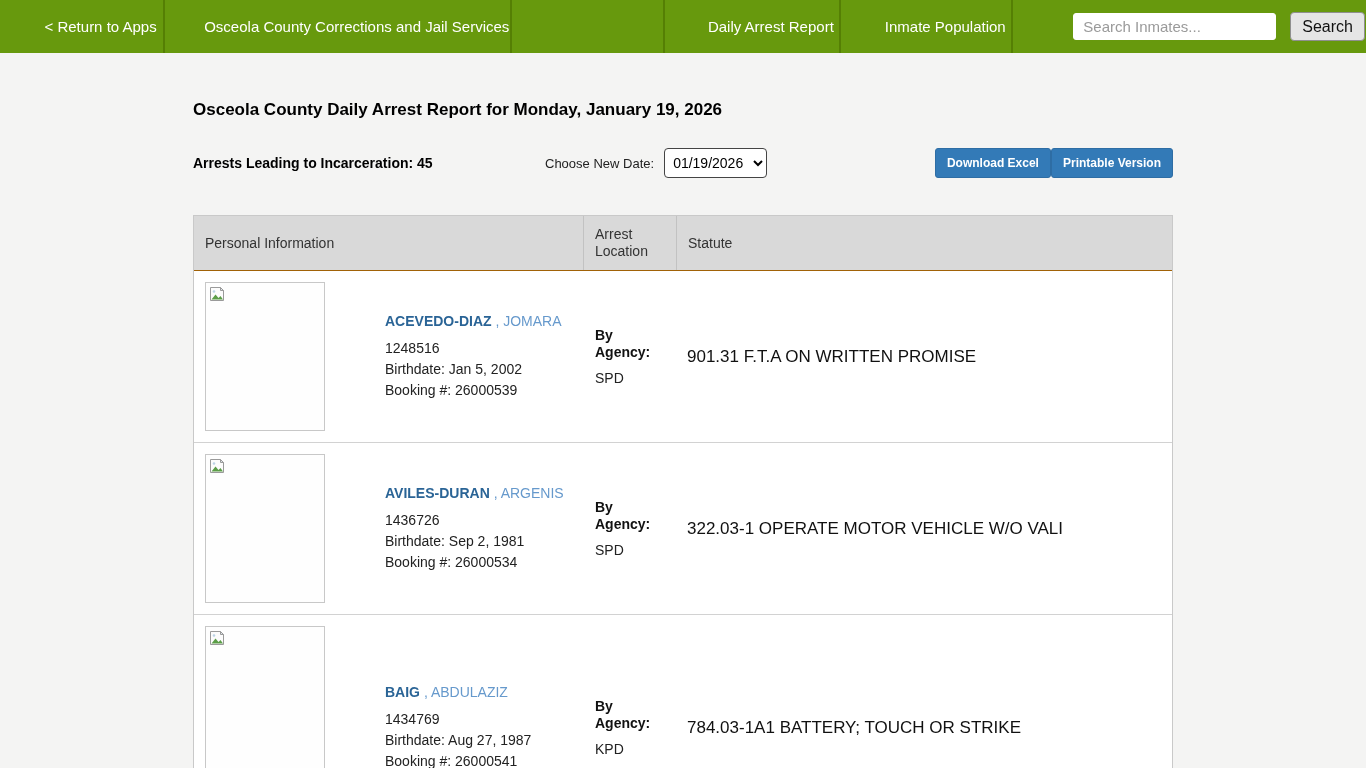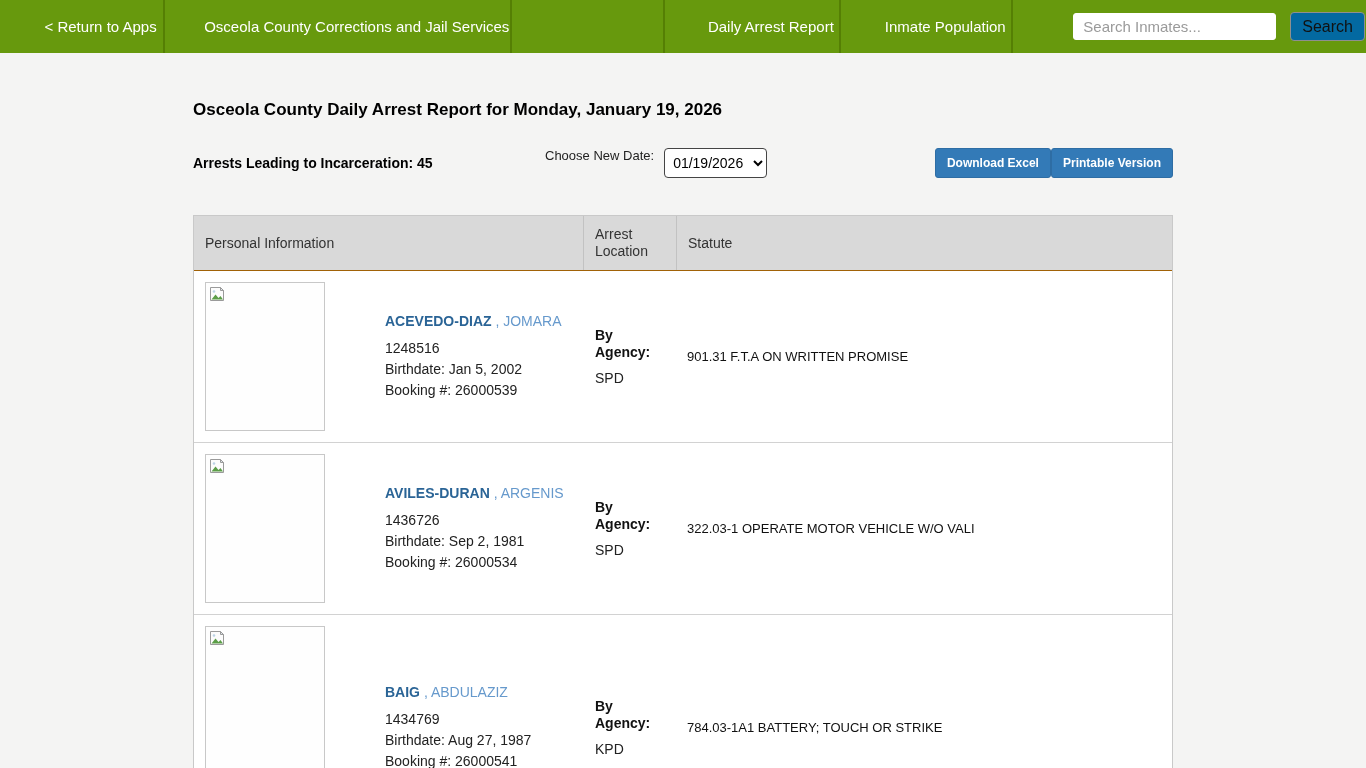--- a/index.html
+++ b/index.html
@@ -55,21 +55,21 @@
     color:#333;
     outline:none;
   }
   .nav-search input::placeholder { color:#9a9a9a; }
   .search-btn {
     margin-left:14px;
     height:29px;
     padding:0 11px;
     font-size:16px;
     font-family:"Liberation Sans", sans-serif;
-    background:#0369a1;
+    background:#e5e5e5;
     border:1px solid #8f8f8f;
     border-radius:4px;
     color:#111;
     cursor:pointer;
   }
 
   
   .content {
     width:980px;
     margin:0 auto;
@@ -86,20 +86,21 @@
     align-items:center;
   }
   .arrest-count {
     font-size:14px;
     font-weight:bold;
     color:#000;
     width:352px;
   }
   .date-zone {
     display:flex;
+    align-items:center;
   }
   .date-label {
     font-size:13px;
     color:#222;
     margin-right:10px;
   }
   .date-select {
     width:103px;
     height:30px;
     font-size:14px;
@@ -200,21 +201,21 @@
   .agency {
     margin-top:9px;
     font-size:14px;
     color:#222;
   }
   .cell-statute {
     flex:1;
     display:flex;
     align-items:center;
     padding:10px;
-    font-size:13px;
+    font-size:17px;
     color:#111;
   }
 </style>
 </head>
 <body>
 
 <div class="navbar">
   <a class="nav-section nav-return">&lt; Return to Apps</a>
   <a class="nav-section nav-title">Osceola County Corrections and Jail Services</a>
   <div class="nav-section nav-spacer"></div>

